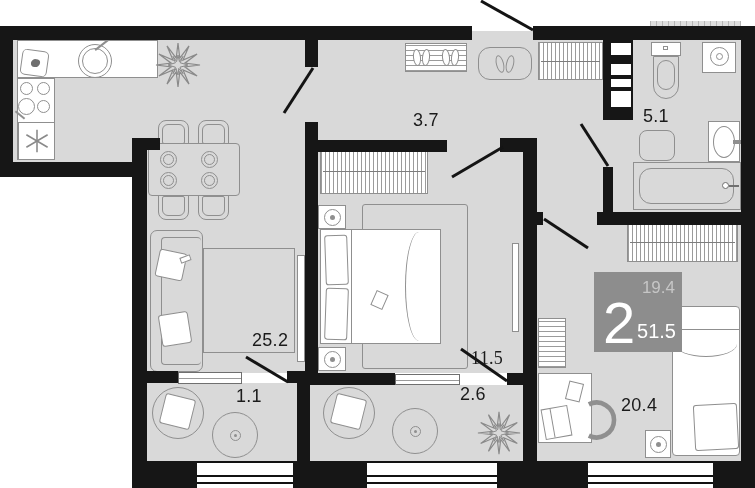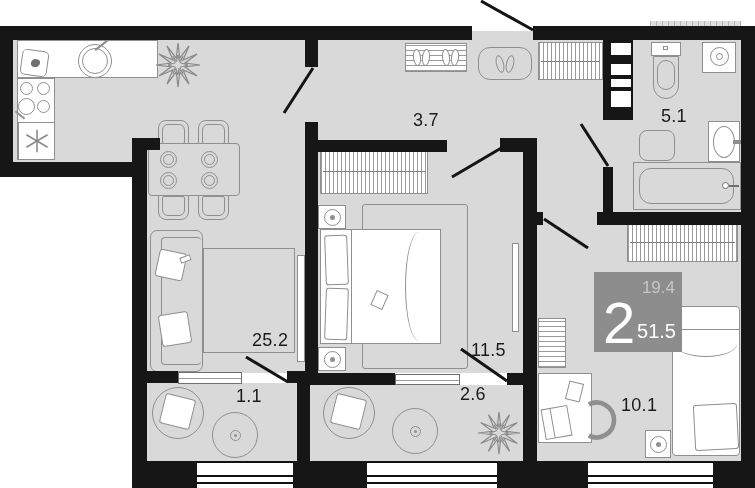--- a/index.html
+++ b/index.html
@@ -263,26 +263,26 @@
       <line x1="313" y1="68" x2="284" y2="113"></line>
       <line x1="503" y1="147" x2="452" y2="177"></line>
       <line x1="608" y1="166" x2="581" y2="124"></line>
       <line x1="544" y1="219" x2="588" y2="248"></line>
       <line x1="288" y1="382" x2="246" y2="357"></line>
       <line x1="507" y1="381" x2="461" y2="349"></line>
     </g>
   </svg>
 
   <div class="lbl" style="left:413px;top:110px;">3.7</div>
-  <div class="lbl" style="left:661px;top:106px;">5.1</div>
+  <div class="lbl" style="left:643px;top:106px;">5.1</div>
   <div class="lbl" style="left:252px;top:330px;">25.2</div>
-  <div class="lbl" style="left:471px;top:340px;">11.5</div>
+  <div class="lbl" style="left:471px;top:348px;font-family:Liberation Serif, serif;">11.5</div>
   <div class="lbl" style="left:236px;top:386px;">1.1</div>
   <div class="lbl" style="left:460px;top:384px;">2.6</div>
-  <div class="lbl" style="left:621px;top:395px;">10.1</div>
+  <div class="lbl" style="left:621px;top:395px;">20.4</div>
 
   <div class="badge">
     <div class="num">2</div>
     <div class="liv">19.4</div>
     <div class="tot">51.5</div>
   </div>
 
 </div>
 
 </body></html>

